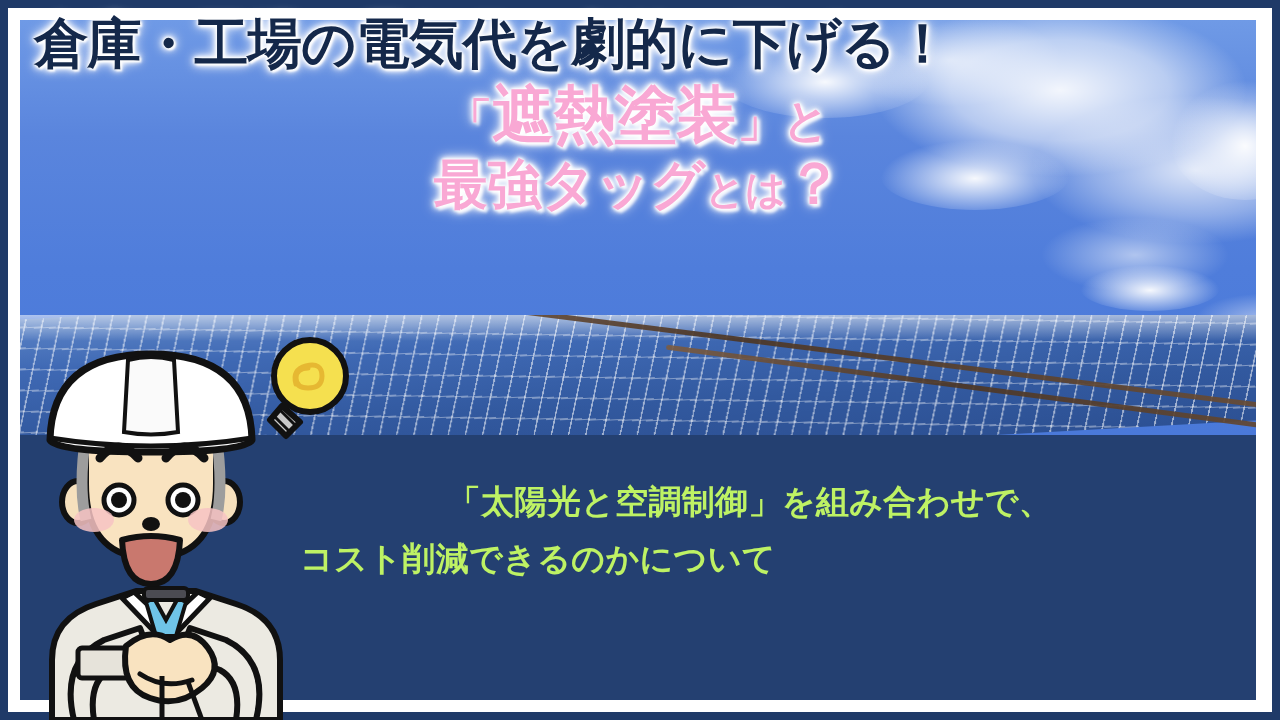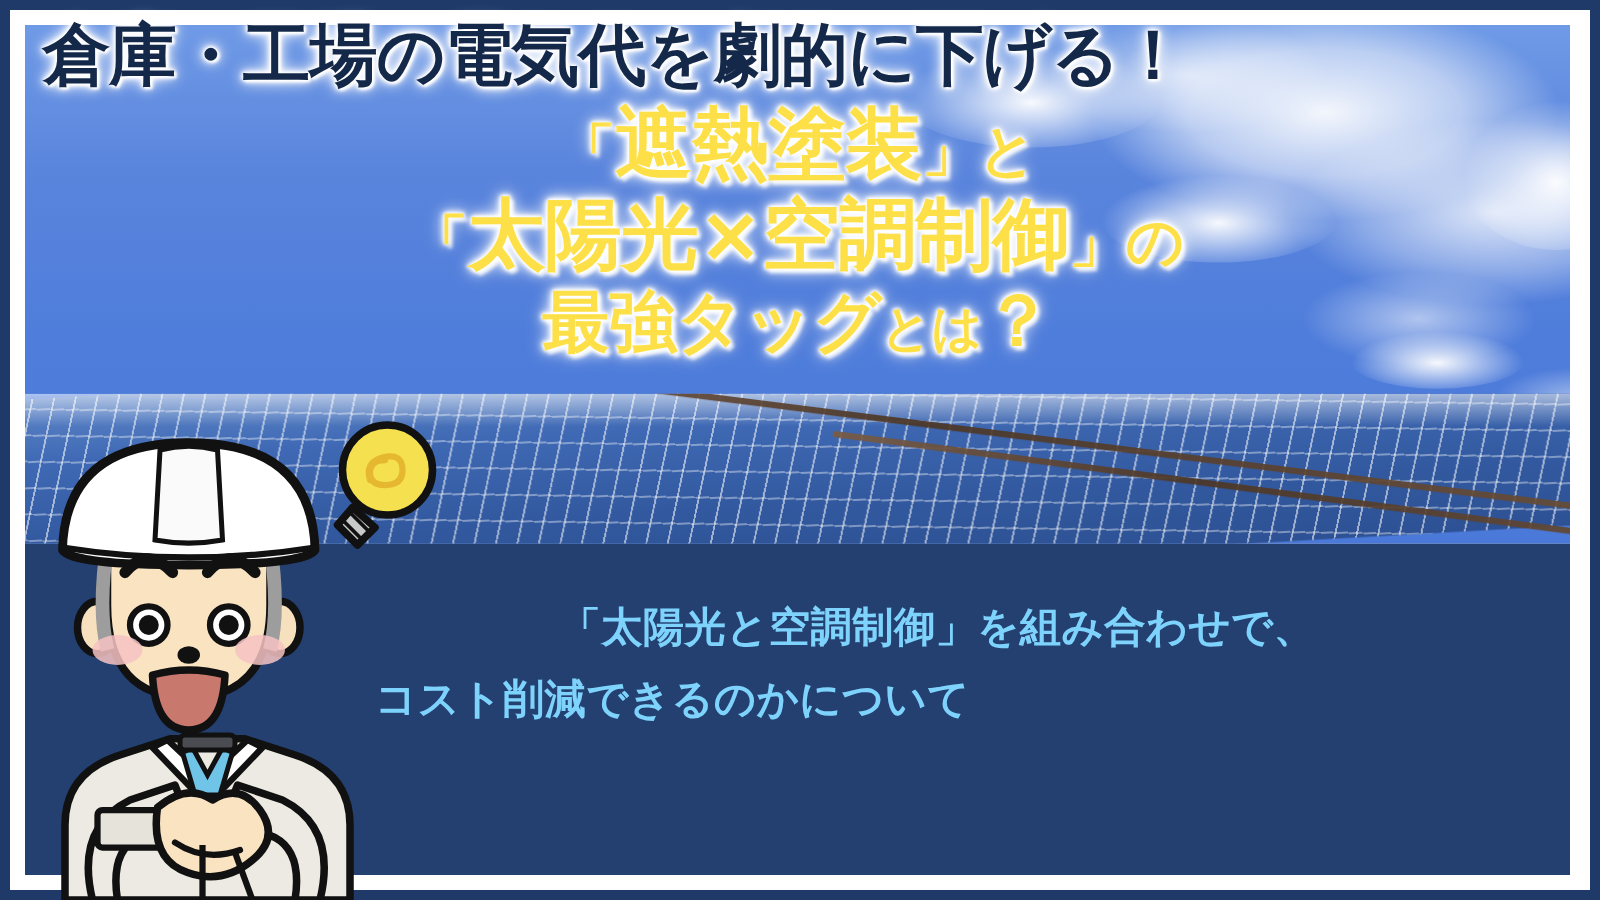--- a/index.html
+++ b/index.html
@@ -77,35 +77,35 @@
     white-space:nowrap;
     letter-spacing:-.01em;
   }
   .l1{
     font-size:54px;color:#14284a;text-align:left;padding-left:14px;
     text-shadow:
       0 0 3px #fff,0 0 3px #fff,0 0 6px #fff,0 0 6px #fff,
       0 0 11px #fff,0 0 14px #fff,2px 2px 2px rgba(255,255,255,.9);
   }
   .l2,.l3,.l4{
-    color:#fde047;
+    color:#f9a8d4;
     text-shadow:
       0 0 3px #fff,0 0 3px #fff,0 0 6px #fff,0 0 6px #fff,
       0 0 11px #fff,0 0 15px #fff,3px 3px 3px rgba(255,255,255,.85);
   }
   .l2{font-size:62px;margin-top:12px;}
   .l3{font-size:62px;margin-top:10px;}
   .l4{font-size:54px;margin-top:8px;}
   .kg{font-size:.74em;}       
   .kq{font-size:1.06em;}
   .big{font-size:1em;}
   
   .sub{
     position:absolute;left:300px;top:474px;width:900px;z-index:6;
-    color:#7dd3fc;text-align:center;
+    color:#bef264;text-align:center;
     font-family:"DejaVu Sans","Liberation Sans",sans-serif;
     font-weight:700;font-size:33px;line-height:1.72;
     letter-spacing:.01em;
   }
   .sub div{white-space:nowrap;}
   .sub .s1{text-align:center;}
   .sub .s2{text-align:left;}
   .sub .s3{text-align:right;padding-right:10px;}
   
   .person{position:absolute;left:16px;top:330px;width:300px;height:390px;z-index:8;}
@@ -134,23 +134,20 @@
       <div class="rail r2"></div>
     </div>
   </div>
 
   <div class="band"></div>
 
   <div class="headline">
     <div class="ln l1">倉庫・工場の電気代を劇的に下げる！</div>
     <div class="ln l2">
       <span class="kg">「</span><span class="big">遮熱塗装</span><span class="kg">」と</span>
-    </div>
-    <div class="ln l3">
-      <span class="kg">「</span><span class="big">太陽光×空調制御</span><span class="kg">」の</span>
     </div>
     <div class="ln l4">
       <span class="big">最強タッグ</span><span class="kg">とは</span><span class="kq">？</span>
     </div>
   </div>
 
   <div class="sub">
     <div class="s1">「太陽光と空調制御」を組み合わせで、</div>
     <div class="s2">コスト削減できるのかについて</div>
   </div>

